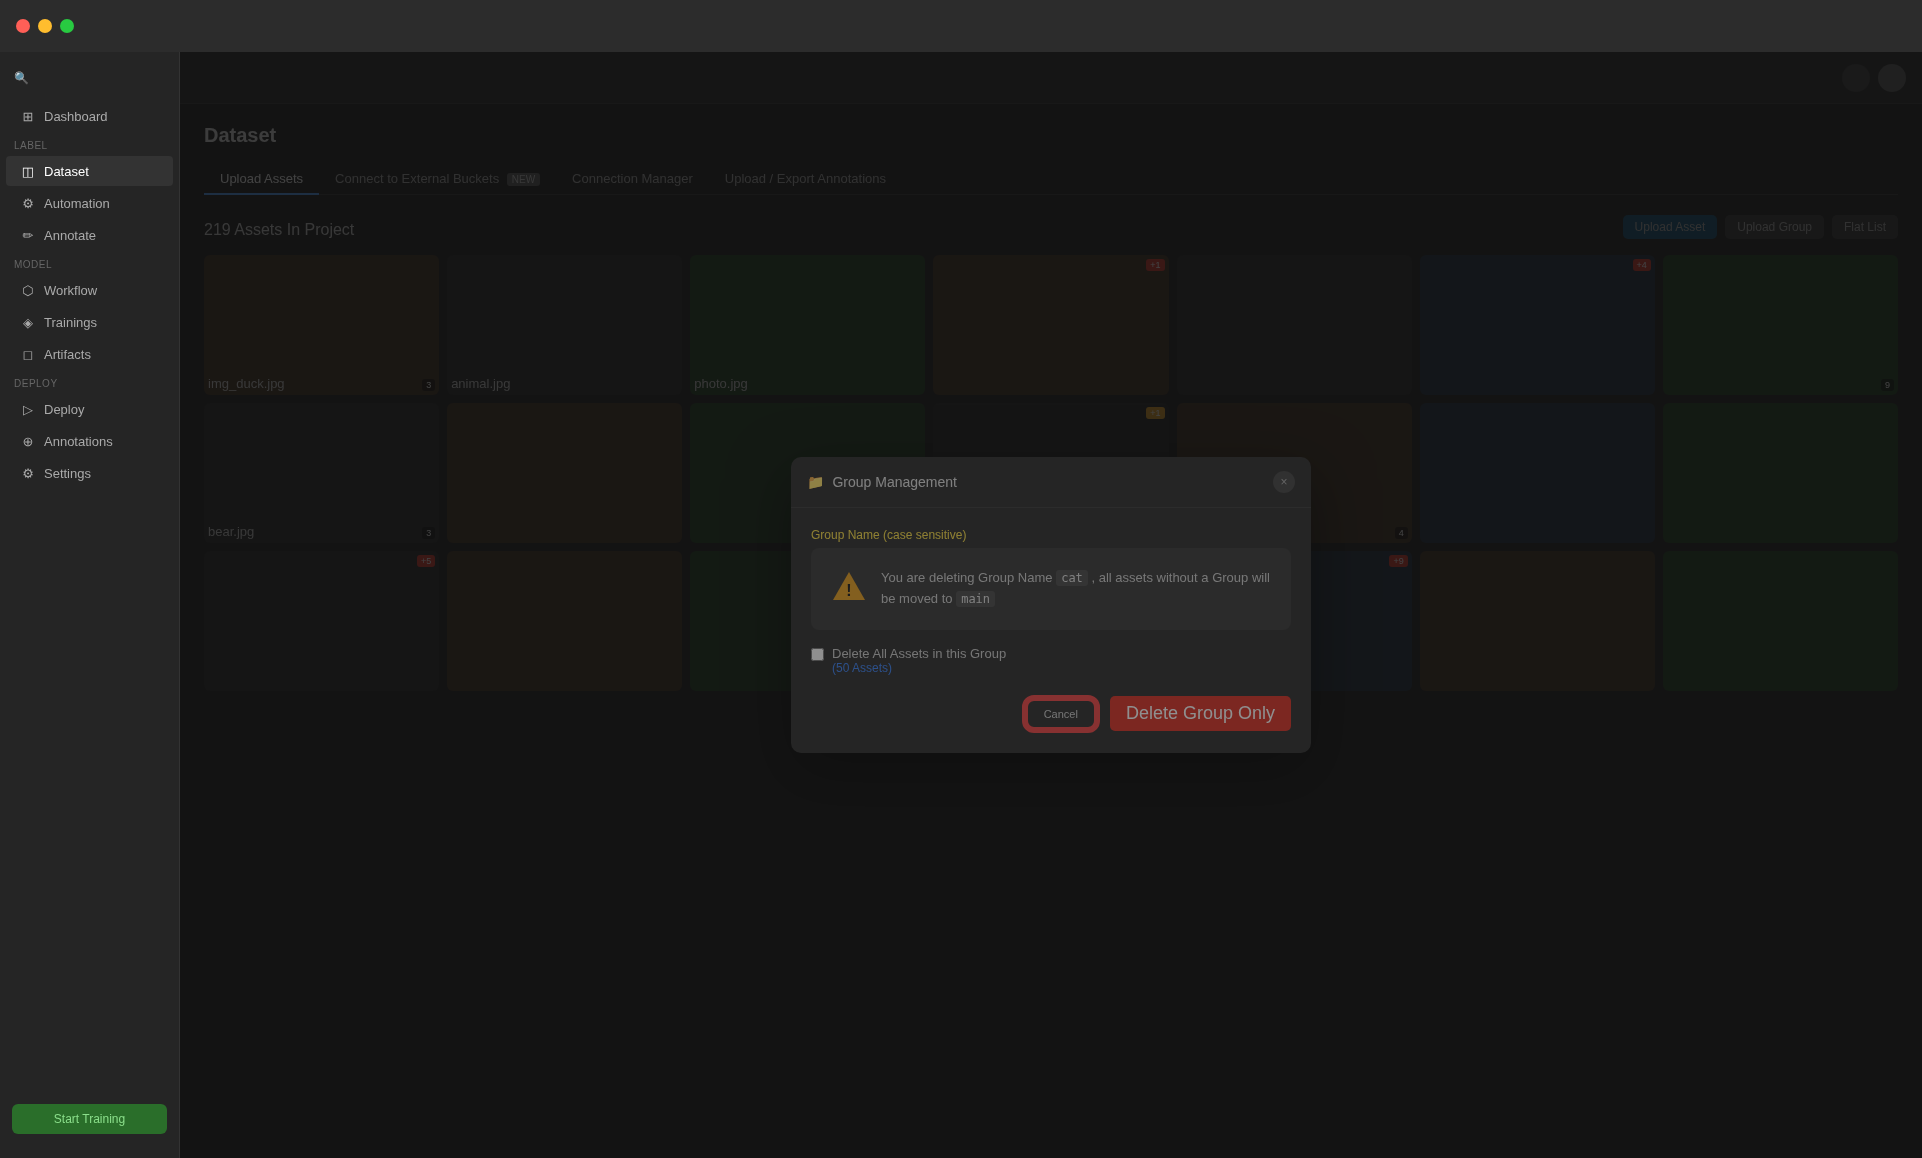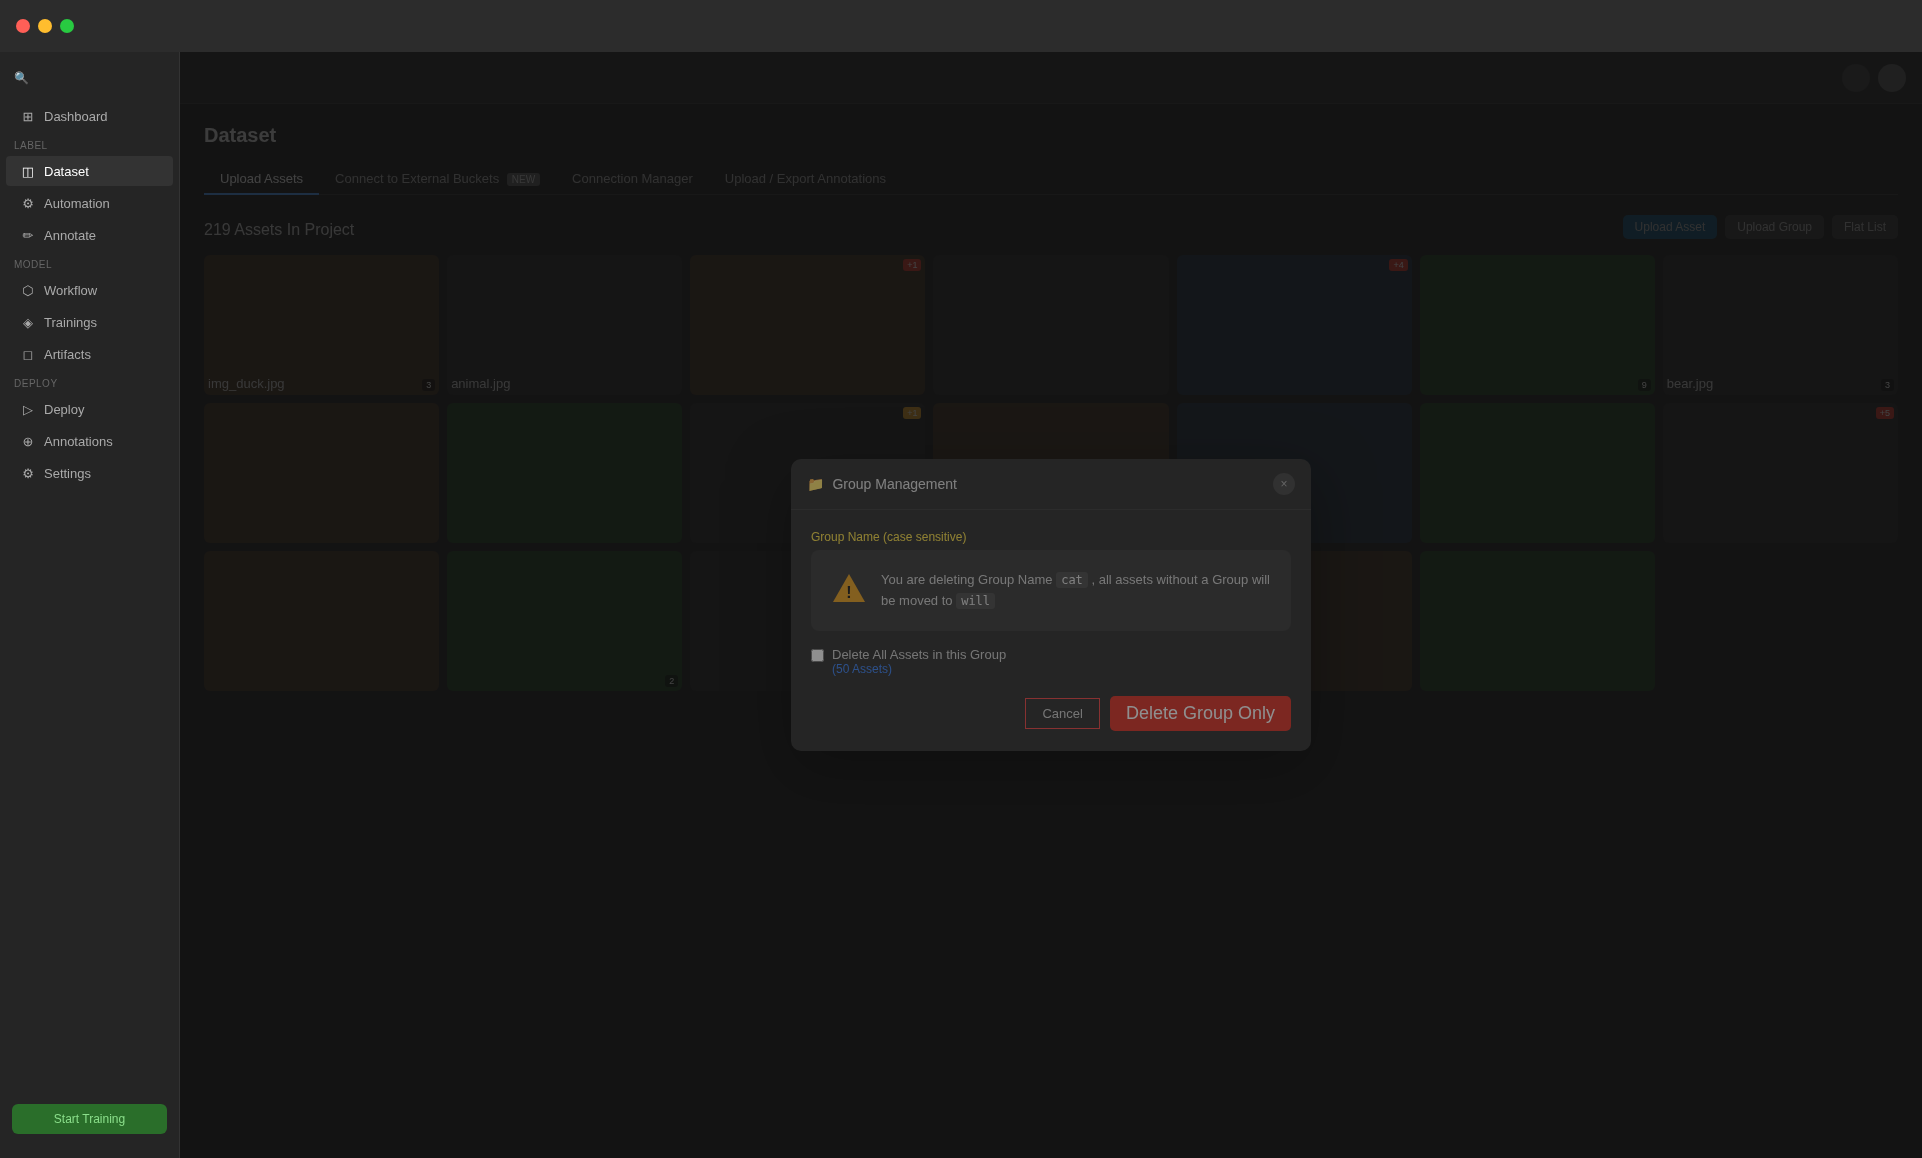--- a/index.html
+++ b/index.html
@@ -301,24 +301,24 @@
 
     .modal-actions {
       display: flex;
       align-items: center;
       justify-content: flex-end;
       gap: 10px;
     }
     .btn-cancel {
       padding: 7px 16px;
       background: transparent;
-      border: 1px solid #ef4444;
-      border-radius: 0;
+      border: 6px solid #ef4444;
+      border-radius: 12px;
       color: #ccc;
-      font-size: 13px;
+      font-size: 11px;
       cursor: pointer;
     }
     .btn-delete {
       padding: 7px 16px;
       background: #d93025;
       border: none;
       border-radius: 5px;
       color: #fff;
       font-size: 18px;
       cursor: pointer;
@@ -496,20 +496,23 @@
         </div>
       </div>
 
       <div class="image-grid">
         <div class="image-cell img-brown">
             <div class="img-label">img_duck.jpg</div>
             <div class="img-count">3</div>
           </div>
         <div class="image-cell img-dark">
             <div class="img-label">animal.jpg</div>
+          </div>
+        <div class="image-cell img-green">
+            <div class="img-label">photo.jpg</div>
           </div>
         <div class="image-cell img-brown">
             <div class="badge-red">+1</div>
           </div>
         <div class="image-cell img-dark"></div>
         <div class="image-cell img-blue">
             <div class="badge-red">+4</div>
           </div>
         <div class="image-cell img-green">
             <div class="img-count">9</div>
@@ -562,21 +565,21 @@
             <div class="warning-icon">
               <svg width="36" height="36" viewBox="0 0 36 36">
                 <polygon points="18,4 34,32 2,32" fill="#e8a020"></polygon>
                 <text x="18" y="28" text-anchor="middle" fill="#1a1a1a" font-weight="bold" font-size="16">!</text>
               </svg>
             </div>
             <div class="confirm-text">
               <span>You are deleting Group Name</span>
               <span class="highlight">cat</span>
               <span>, all assets without a Group will be moved to</span>
-              <span class="highlight">will</span>
+              <span class="highlight">main</span>
             </div>
           </div>
 
           <div class="checkbox-row">
             <input type="checkbox" style="">
             <div>
               <div>Delete All Assets in this Group</div>
               <div style="color:#3b82f6;font-size:12px;">(50 Assets)</div>
             </div>
           </div>

